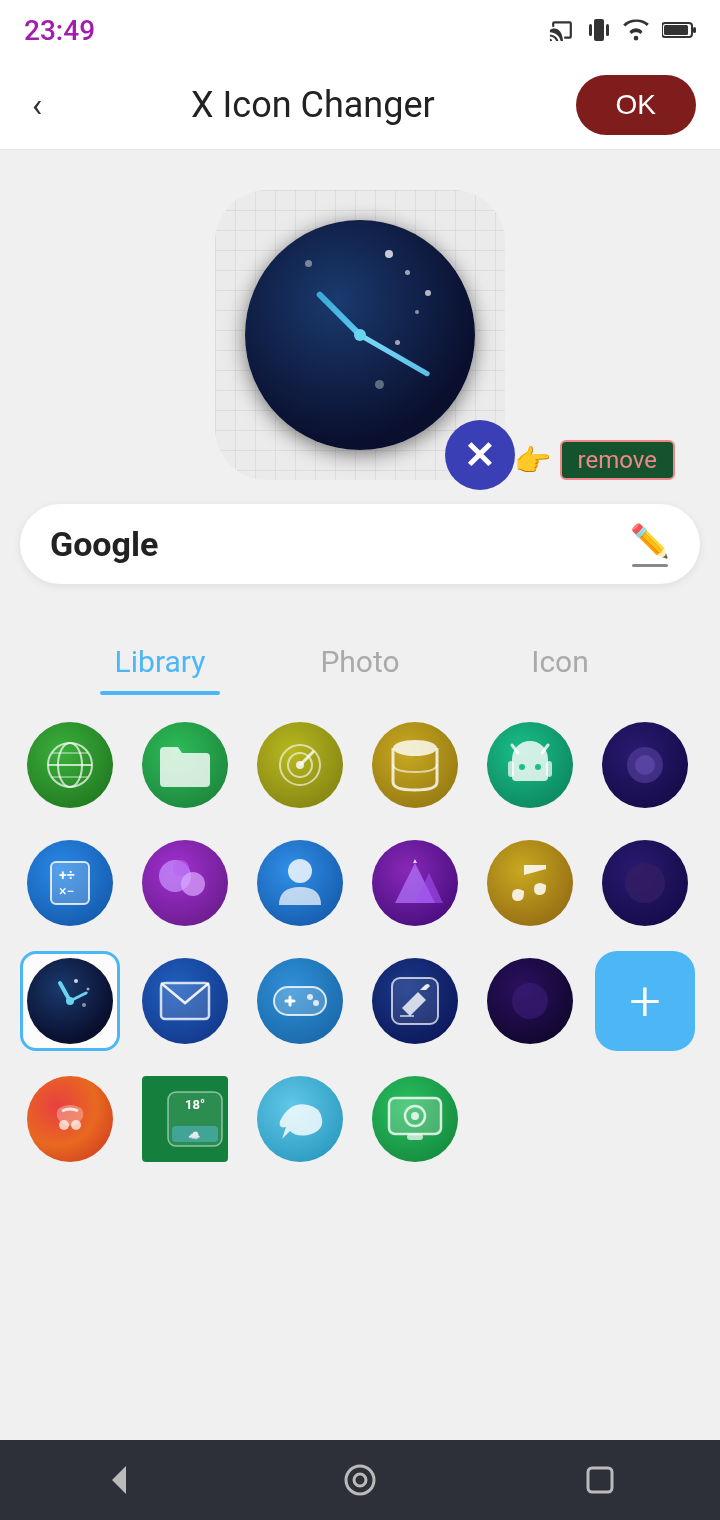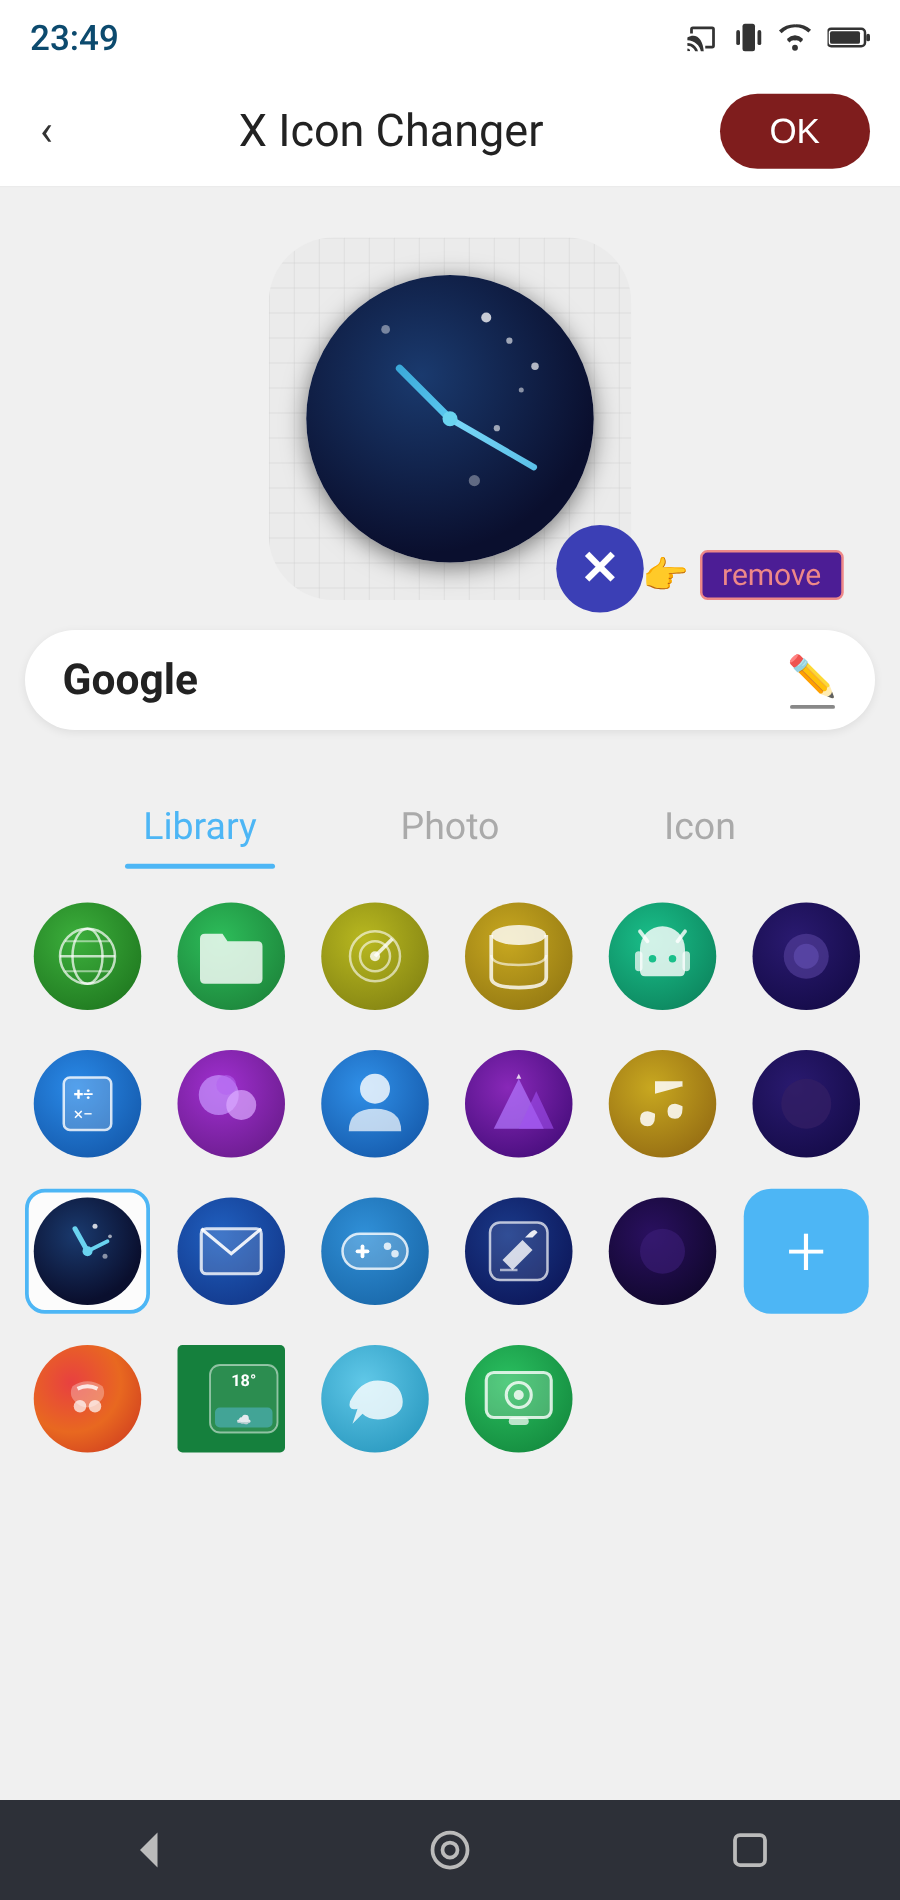--- a/index.html
+++ b/index.html
@@ -18,21 +18,21 @@
       height: 60px;
       background: #fff;
       display: flex;
       align-items: center;
       justify-content: space-between;
       padding: 0 24px;
     }
     .status-time {
       font-size: 28px;
       font-weight: 500;
-      color: #0c4a6e;
+      color: #a21caf;
     }
     .status-icons {
       display: flex;
       align-items: center;
       gap: 12px;
     }
 
     
     .top-bar {
       width: 720px;
@@ -188,21 +188,21 @@
     .hand-icon {
       font-size: 30px;
       color: #e88;
     }
     .remove-label {
       border: 2px solid #e88;
       color: #e88;
       padding: 4px 16px;
       border-radius: 6px;
       font-size: 24px;
-      background: #4c1d95;
+      background: #14532d;
     }
 
     
     .name-bar {
       width: 680px;
       margin: 24px auto 0;
       background: #fff;
       border-radius: 50px;
       height: 80px;
       display: flex;

